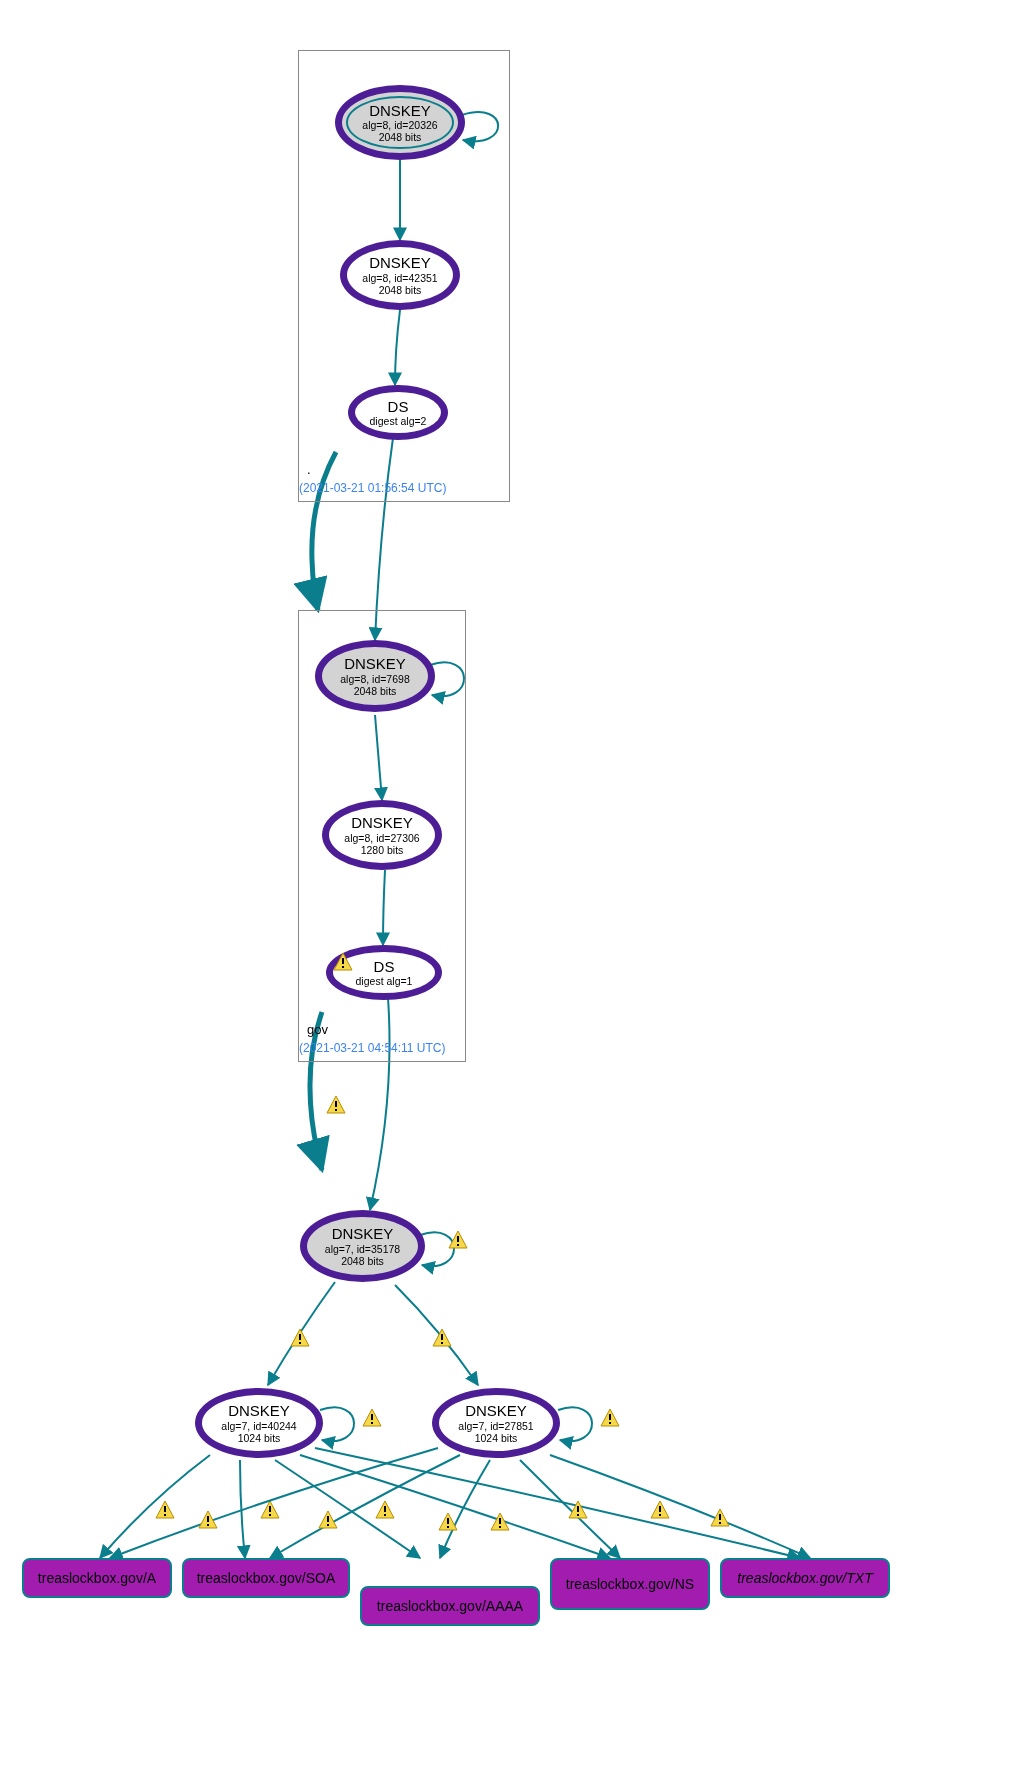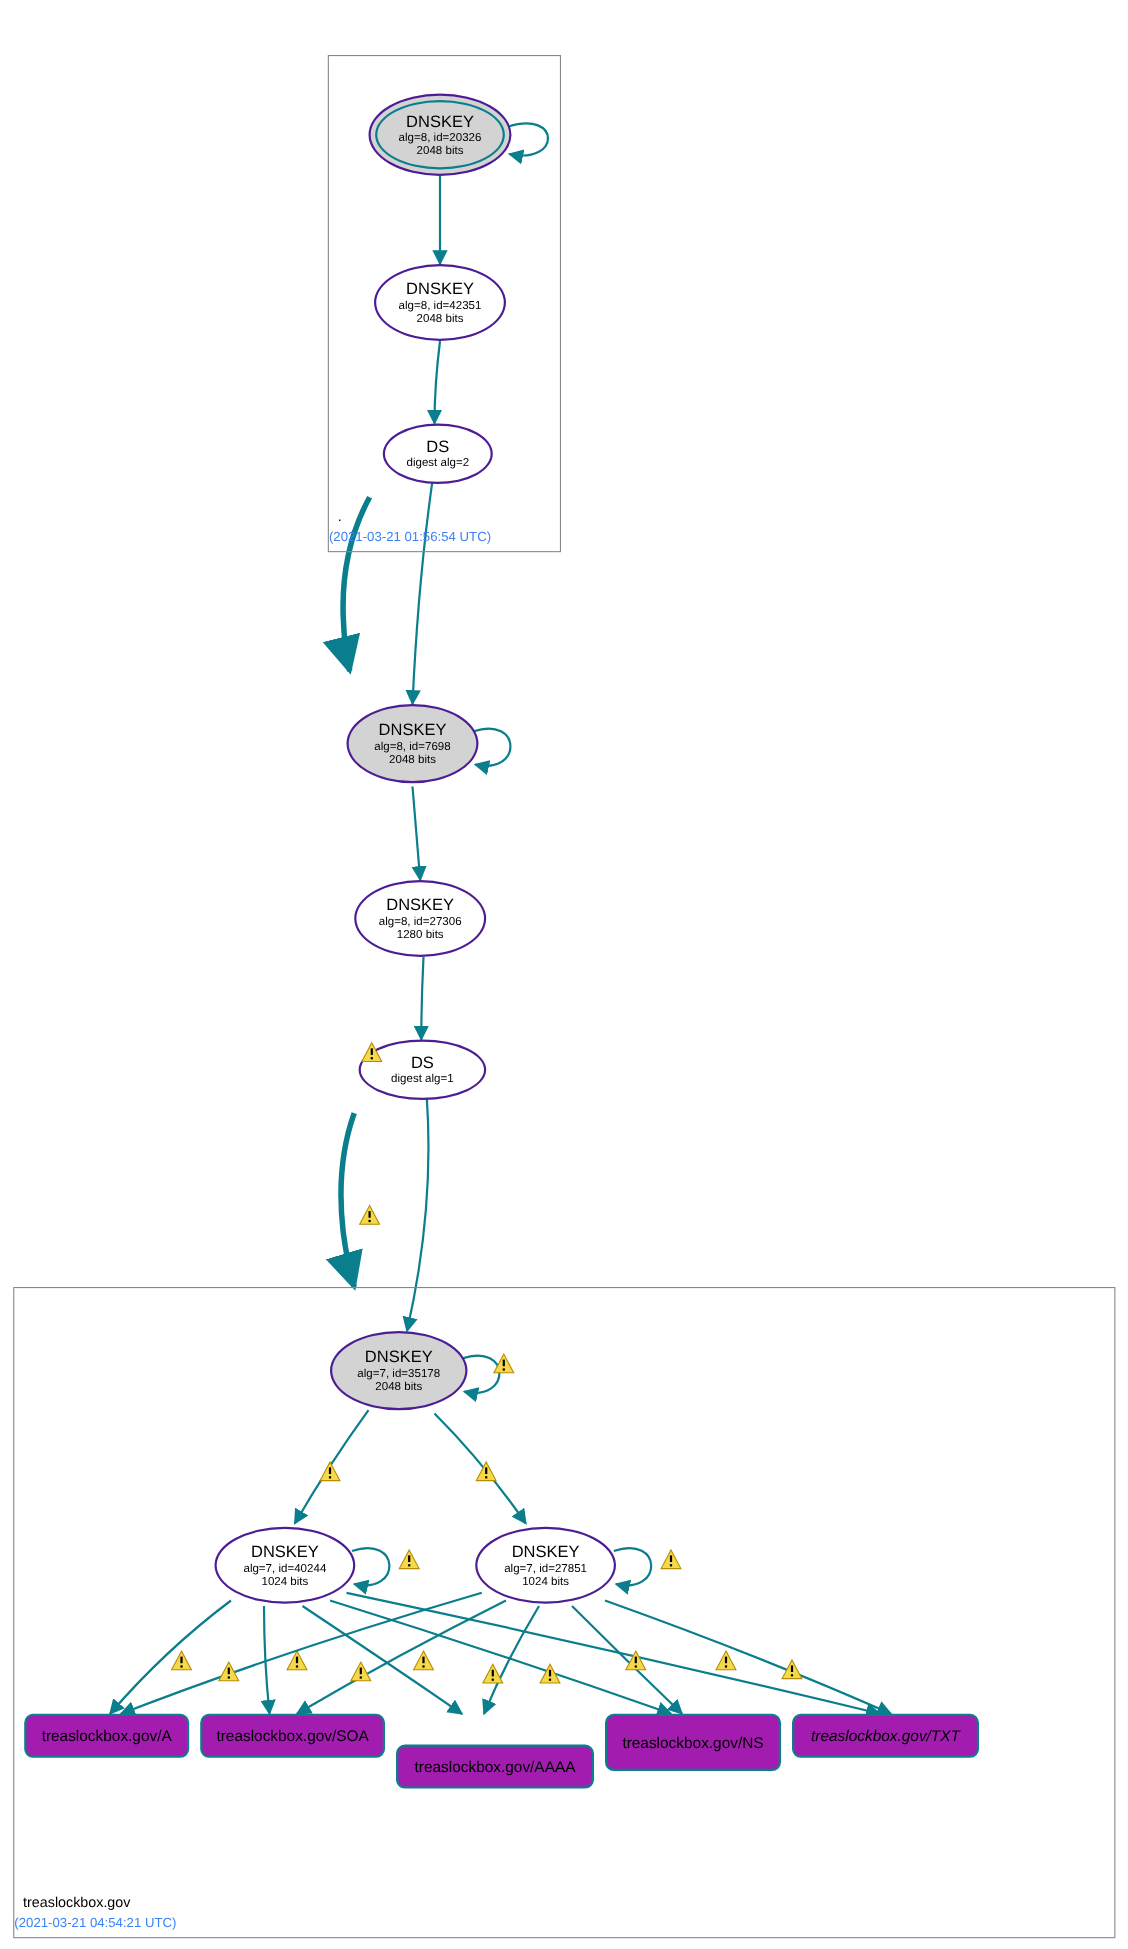--- a/index.html
+++ b/index.html
@@ -32,21 +32,21 @@
     color: #000;
   }
   .zone-sub {
     position: absolute;
     left: 0;
     font-size: 12px;
     color: #3b82f6;
   }
   .node {
     position: absolute;
-    border: 2px solid #4c1d95;
+    border: 7px solid #4c1d95;
     border-radius: 50%;
     background: #fff;
     text-align: center;
     display: flex;
     flex-direction: column;
     justify-content: center;
     align-items: center;
     box-sizing: border-box;
     line-height: 1.15;
   }
@@ -153,23 +153,23 @@
   <path d="M520 1460 Q570 1510 620 1558" stroke="#0a7e8c" stroke-width="2" fill="none" marker-end="url(#arrow)"></path>
   <use href="#warn-tri" x="568" y="1500"></use>
   <path d="M550 1455 Q690 1505 810 1558" stroke="#0a7e8c" stroke-width="2" fill="none" marker-end="url(#arrow)"></path>
   <use href="#warn-tri" x="710" y="1508"></use>
 </svg>
 
 <div class="zone" style="left:298px; top:50px; width:210px; height:450px;">
   <span class="zone-label" style="bottom:24px;">.</span>
   <span class="zone-sub" style="bottom:6px;">(2021-03-21 01:56:54 UTC)</span>
 </div>
-<div class="zone" style="left:12px; top:1170px; width:1000px; height:590px;">
-  <span class="zone-label" style="bottom:24px;">treaslockbox.gov</span>
-  <span class="zone-sub" style="bottom:6px;">(2021-03-21 04:54:21 UTC)</span>
+<div class="zone" style="left:298px; top:610px; width:166px; height:450px;">
+  <span class="zone-label" style="bottom:24px;">gov</span>
+  <span class="zone-sub" style="bottom:6px;">(2021-03-21 04:54:11 UTC)</span>
 </div>
 
 <div class="node ksk double" style="left:335px; top:85px; width:130px; height:75px;">
   <div class="title">DNSKEY</div>
   <div class="sub">alg=8, id=20326</div>
   <div class="sub">2048 bits</div>
 </div>
 <div class="node" style="left:340px; top:240px; width:120px; height:70px;">
   <div class="title">DNSKEY</div>
   <div class="sub">alg=8, id=42351</div>

